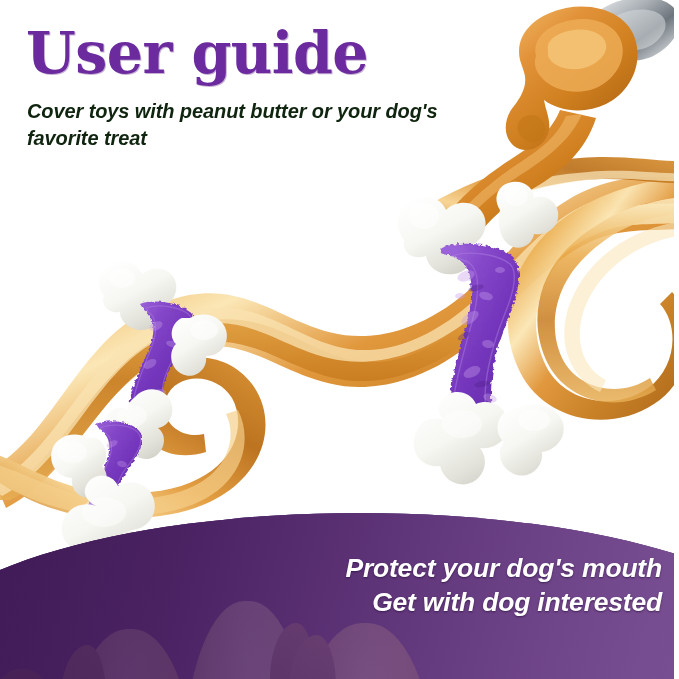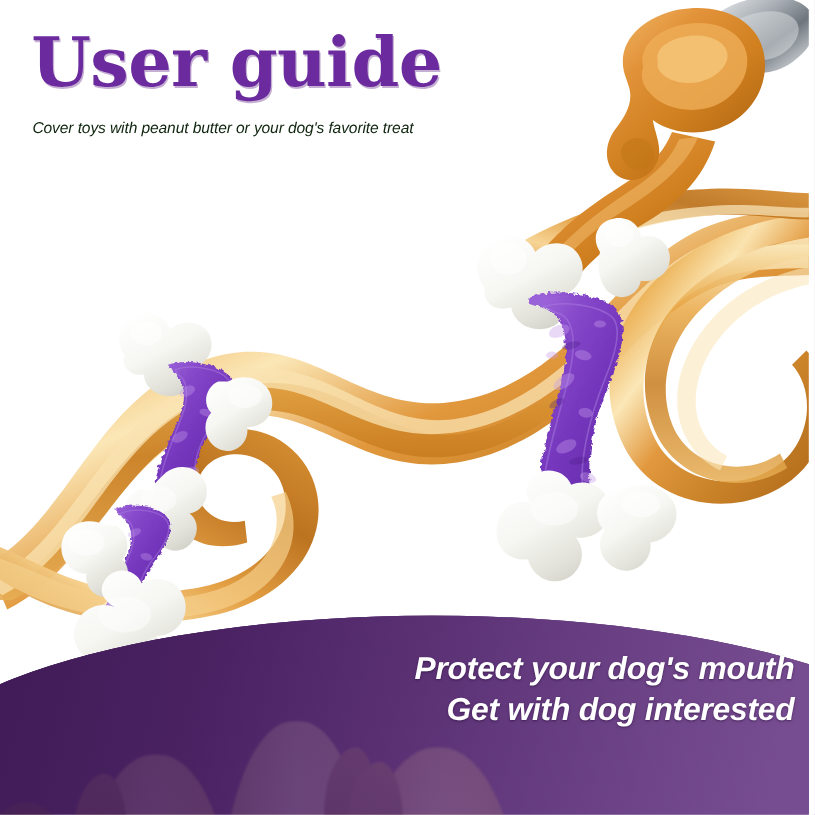--- a/index.html
+++ b/index.html
@@ -10,21 +10,21 @@
   .hero-title{
     position:absolute;left:26px;top:24px;
     font-family:"DejaVu Serif",serif;
     font-weight:700;font-size:57px;line-height:1.0;
     color:#6B2B9E;letter-spacing:-0.5px;white-space:nowrap;
     text-shadow:1px 1px 0 rgba(90,30,130,.35);
   }
   .hero-sub{
     position:absolute;left:27px;top:98px;width:420px;
     font-family:"Liberation Sans",sans-serif;
-    font-style:italic;font-weight:400;font-size:13px;line-height:1.33;
+    font-style:italic;font-weight:700;font-size:20px;line-height:1.33;
     color:#10250F;letter-spacing:-0.1px;
   }
 
   
   #art{position:absolute;left:0;top:0;width:679px;height:679px;}
 
   
   .panel-clip{
     position:absolute;left:0;top:470px;width:679px;height:209px;
     overflow:hidden;
@@ -72,21 +72,21 @@
   .panel-text{
     position:absolute;right:12px;top:540px;width:660px;
     text-align:right;
     font-family:"Liberation Sans",sans-serif;
     font-style:italic;font-weight:700;
     color:#ffffff;
     text-shadow:0 1px 2px rgba(30,8,48,.55);
   }
   .panel-text .ln{font-size:26px;line-height:34px;white-space:nowrap;letter-spacing:-0.2px;}
   .panel-text .ln.l1{font-size:25.5px;}
-  .panel-text .ln.l2{font-size:26.5px;}
+  .panel-text .ln.l2{font-size:26.5px;margin-top:11px;}
   .panel-text .ln.l3{font-size:26.5px;}
 </style>
 </head>
 <body>
 
 <div id="stage">
 
   <svg id="art" viewBox="0 0 679 679" width="679" height="679" xmlns="http://www.w3.org/2000/svg" aria-hidden="true">
     <defs>
       <linearGradient id="car1" x1="0" y1="0" x2="1" y2="1">

